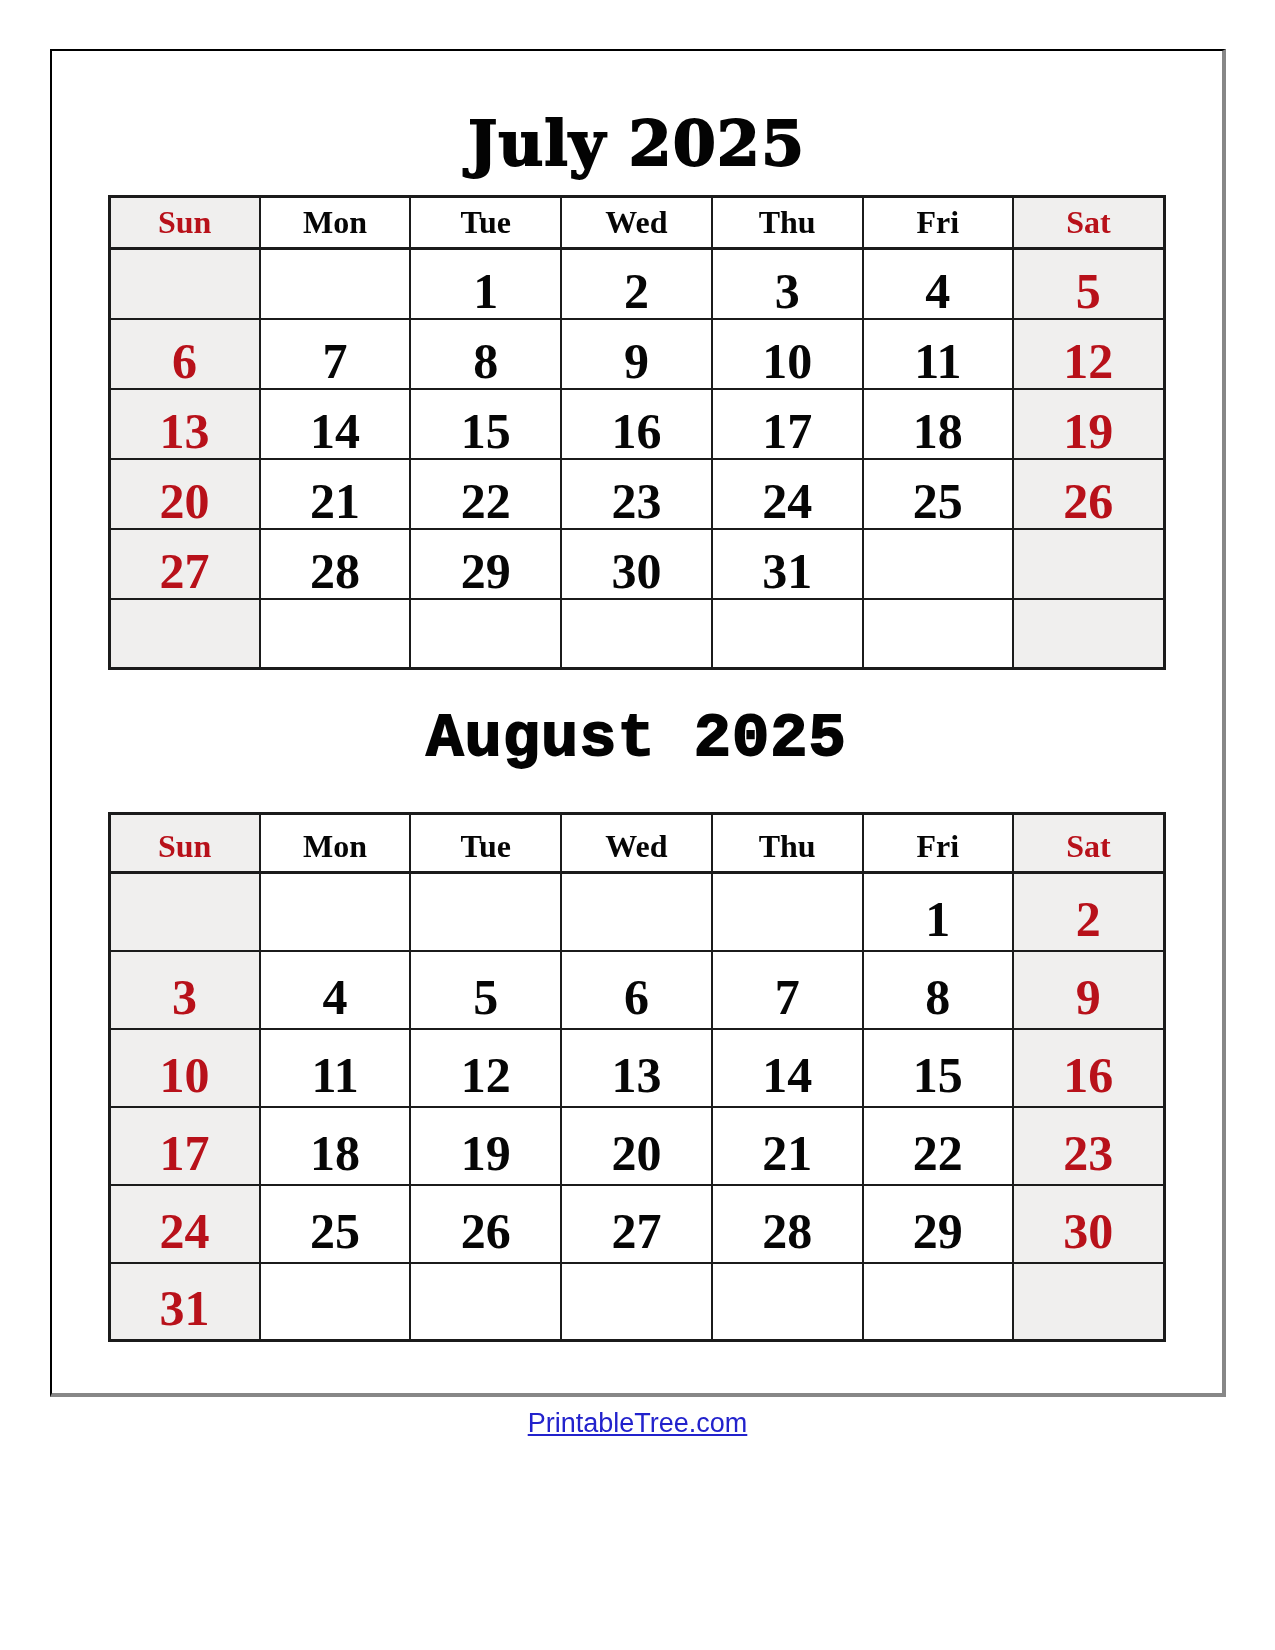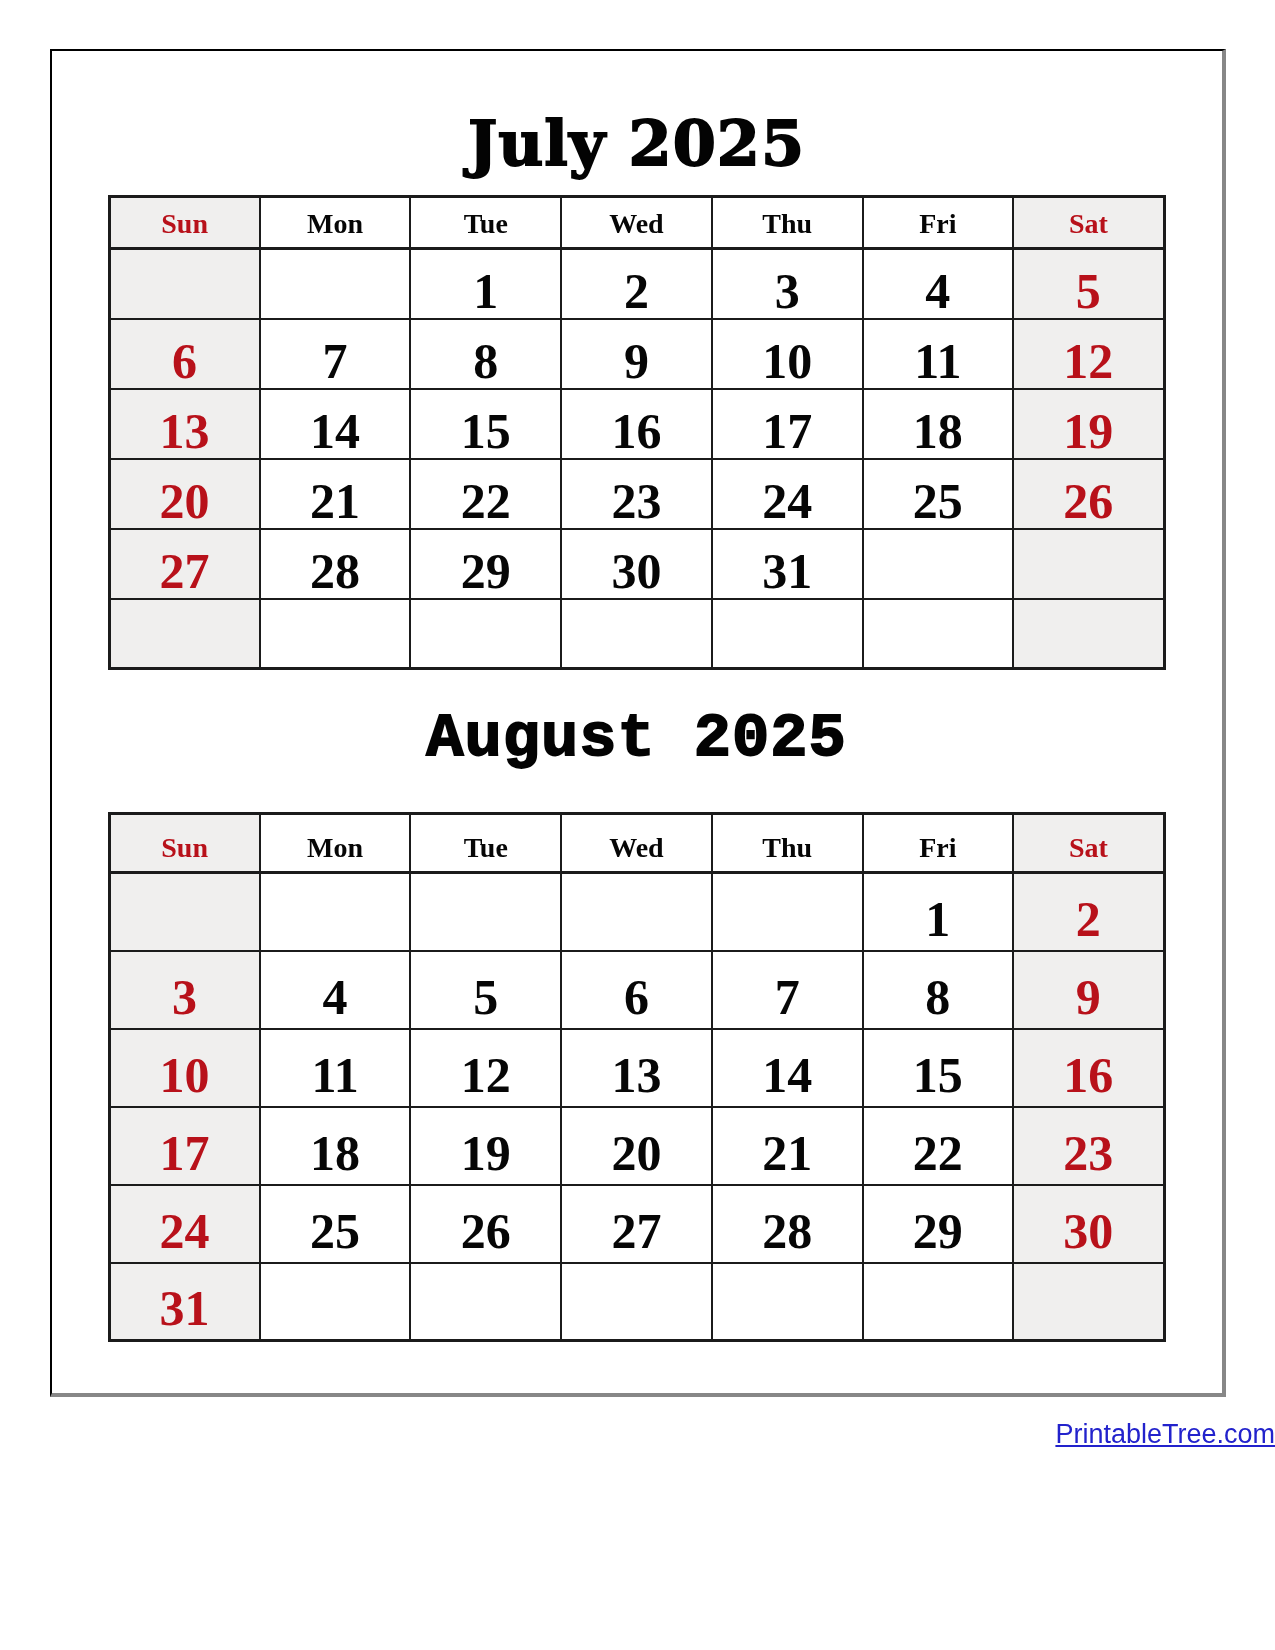--- a/index.html
+++ b/index.html
@@ -48,38 +48,38 @@
   }
   table.cal th, table.cal td{
     border:2px solid var(--grid);
     text-align:center;
     font-family:"Liberation Serif", serif;
     font-weight:bold;
     color:#060606;
     line-height:1;
   }
   table.cal th{
-    font-size:28px;
+    font-size:32px;
     height:52px;
     vertical-align:bottom;
     padding-bottom:9px;
     border-bottom:3px solid var(--grid);
   }
   table.cal.august th{height:59px;}
   table.cal td{
     font-size:50px;
     height:70px;
     padding-top:14px;
     vertical-align:middle;
   }
   table.cal.august td{height:78px;}
   table.cal .we{background:var(--webg);color:var(--red);}
   .footer{
-    text-align:right;
-    margin-top:22px;
+    text-align:center;
+    margin-top:11px;
   }
   .footer a{
     font-family:"Liberation Sans", sans-serif;
     font-size:27px;
     color:var(--link);
     text-decoration:underline;
   }
 </style>
 </head>
 <body>

